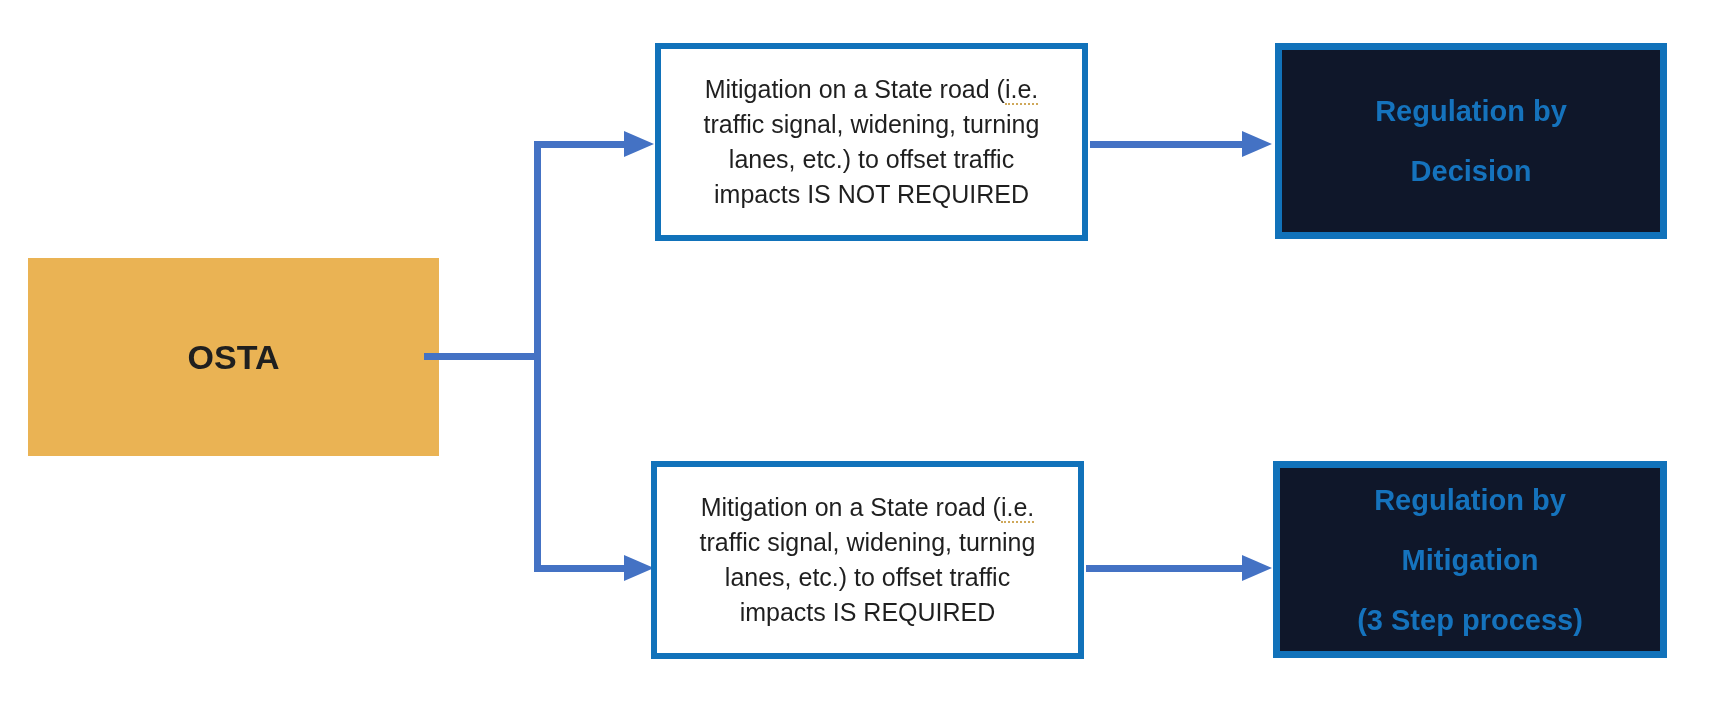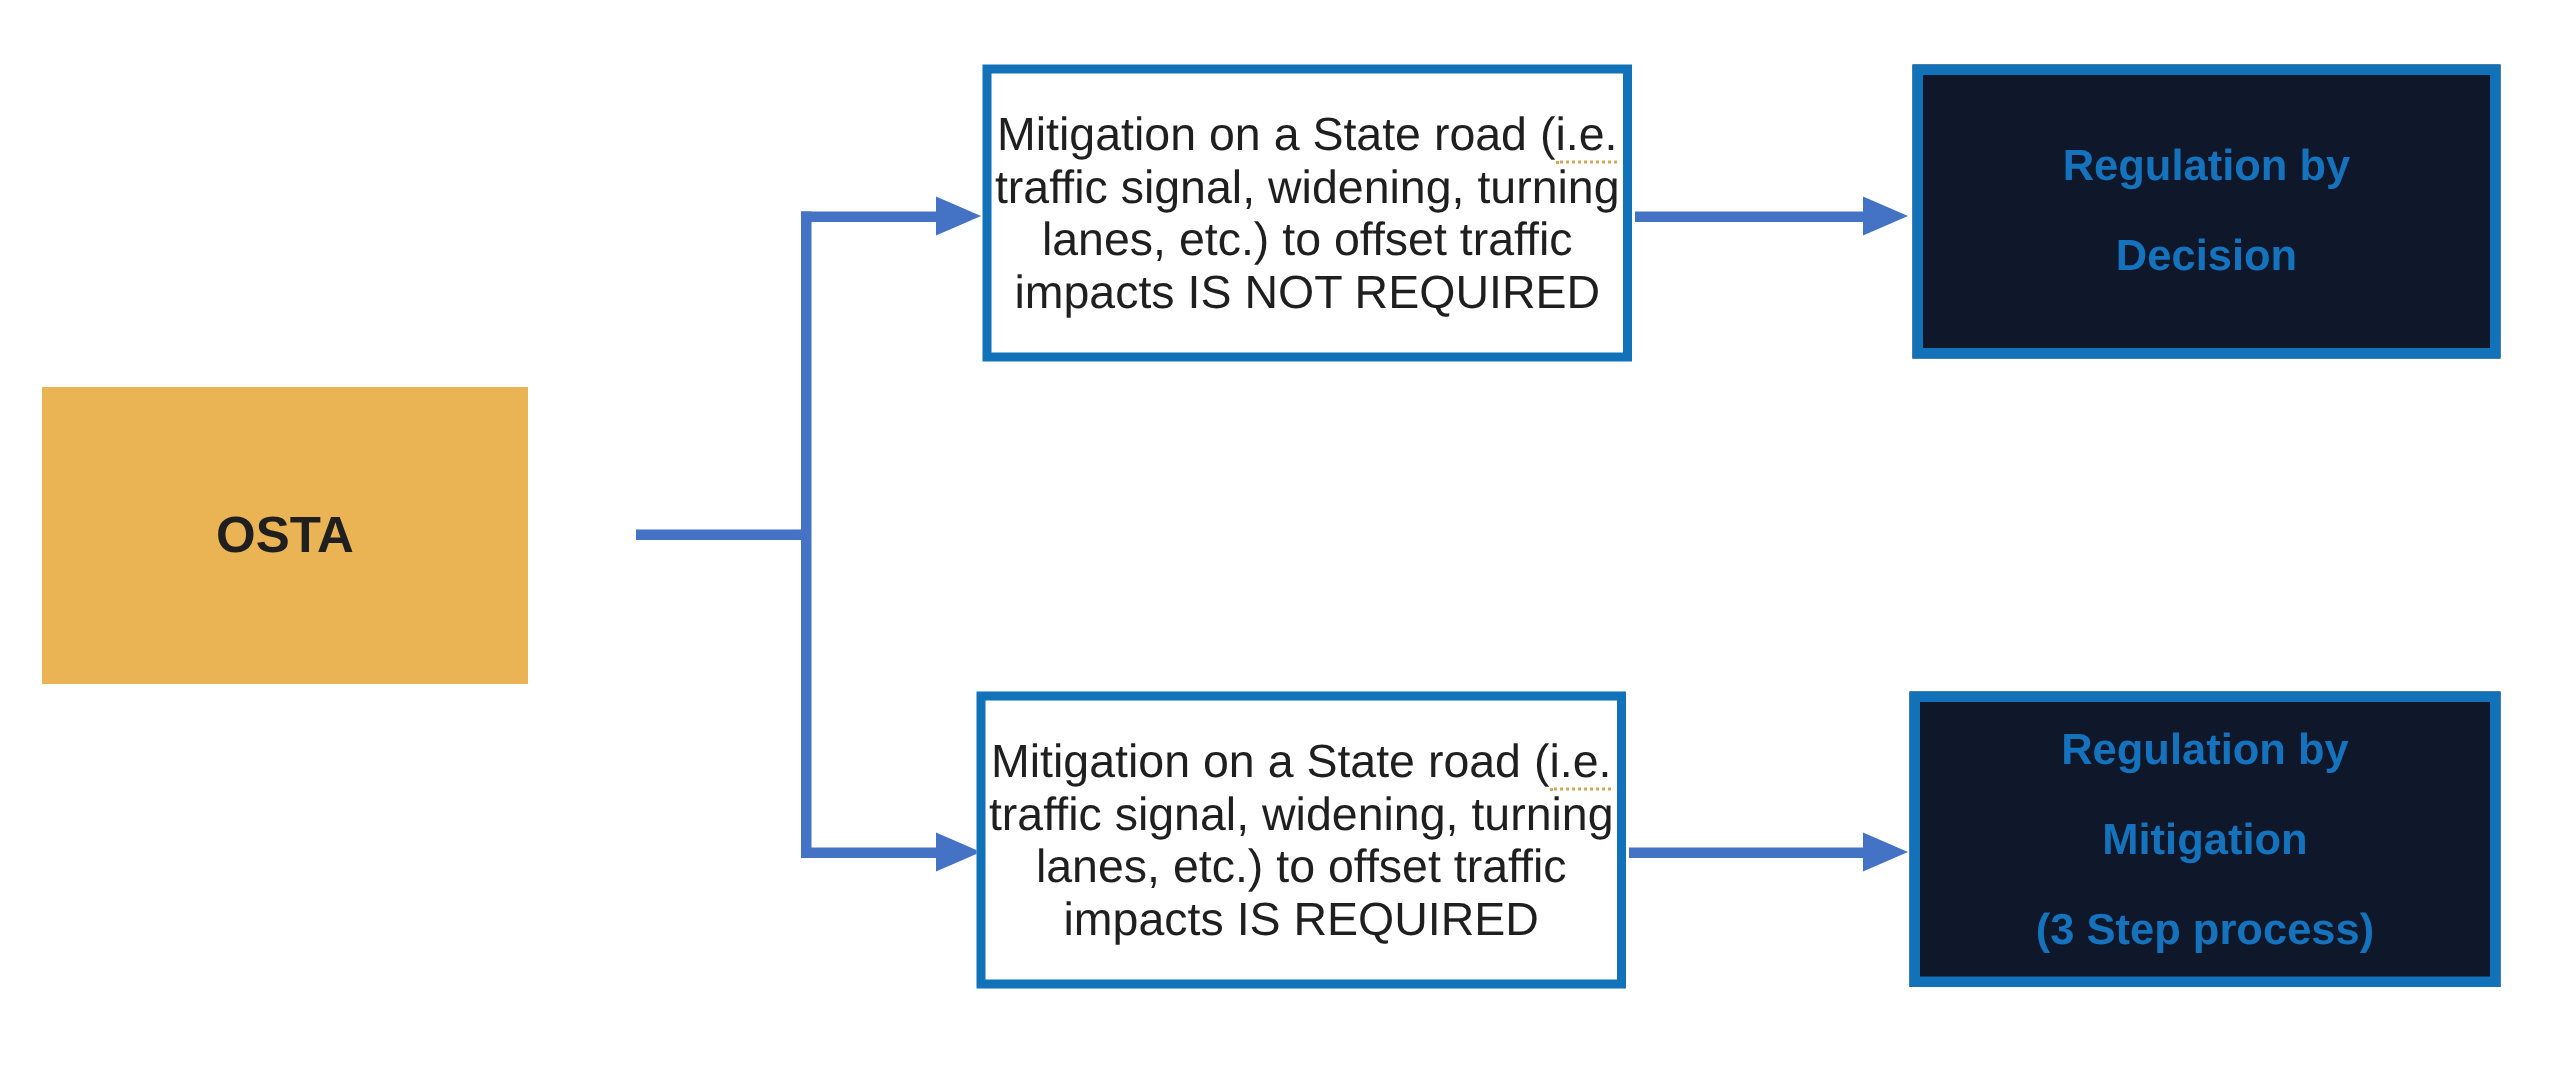--- a/index.html
+++ b/index.html
@@ -30,21 +30,21 @@
     background:var(--gold-fill);
     color:var(--black-text);
     font-weight:bold;
     font-size:34px;
     line-height:52px;
   }
   .node-mitigation{
     background:#ffffff;
     border:6px solid var(--border-blue);
     color:var(--black-text);
-    font-size:31px;
+    font-size:25px;
     line-height:35px;
   }
   .node-outcome{
     background:#0f172a;
     border:7px solid var(--border-blue);
     color:var(--blue-text);
     font-weight:bold;
     font-size:29px;
     line-height:40px;
     gap:20px;
@@ -62,21 +62,21 @@
     border-top:13px solid transparent;
     border-bottom:13px solid transparent;
     border-left:30px solid var(--connector-blue);
   }
 </style>
 </head>
 <body>
 
 <div class="canvas">
 
-  <div class="node node-gold" style="left:28px;top:258px;width:324px;height:198px;">
+  <div class="node node-gold" style="left:28px;top:258px;width:411px;height:198px;">
     <div class="t-line">OSTA</div>
   </div>
 
   <div class="conn" style="left:424px;top:353px;width:113px;height:7px;"></div>
 
   <div class="conn" style="left:534px;top:141px;width:7px;height:431px;"></div>
 
   <div class="conn" style="left:534px;top:141px;width:92px;height:7px;"></div>
   <div class="arrowhead" style="left:624px;top:131px;"></div>
 

